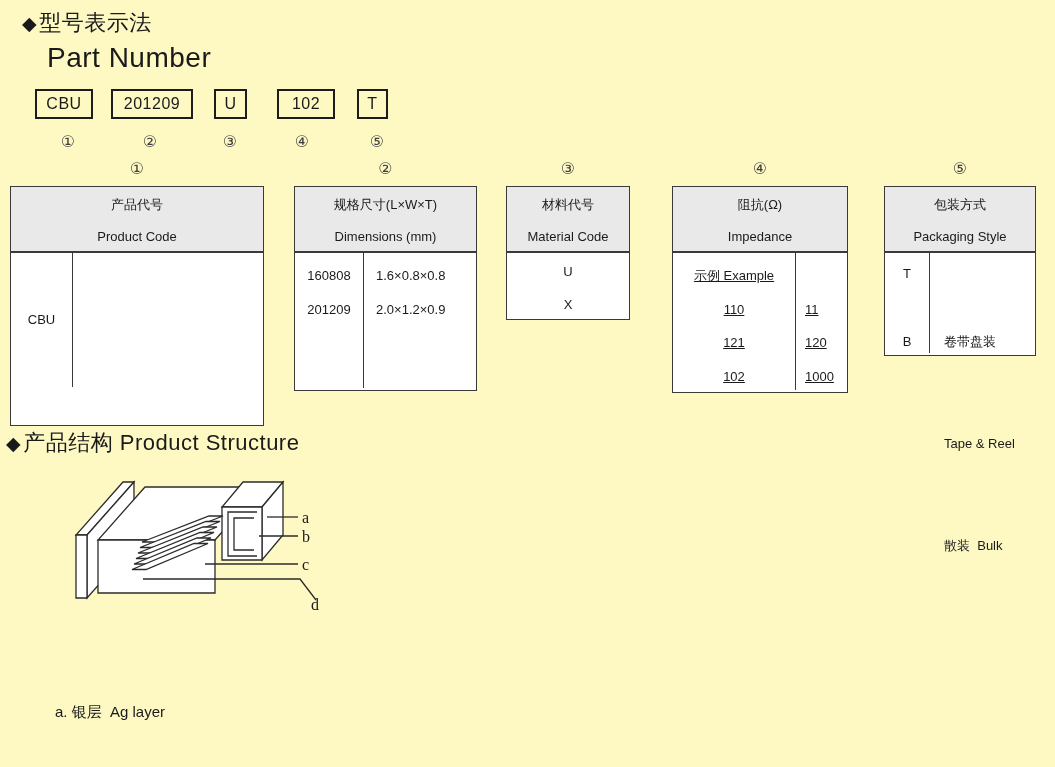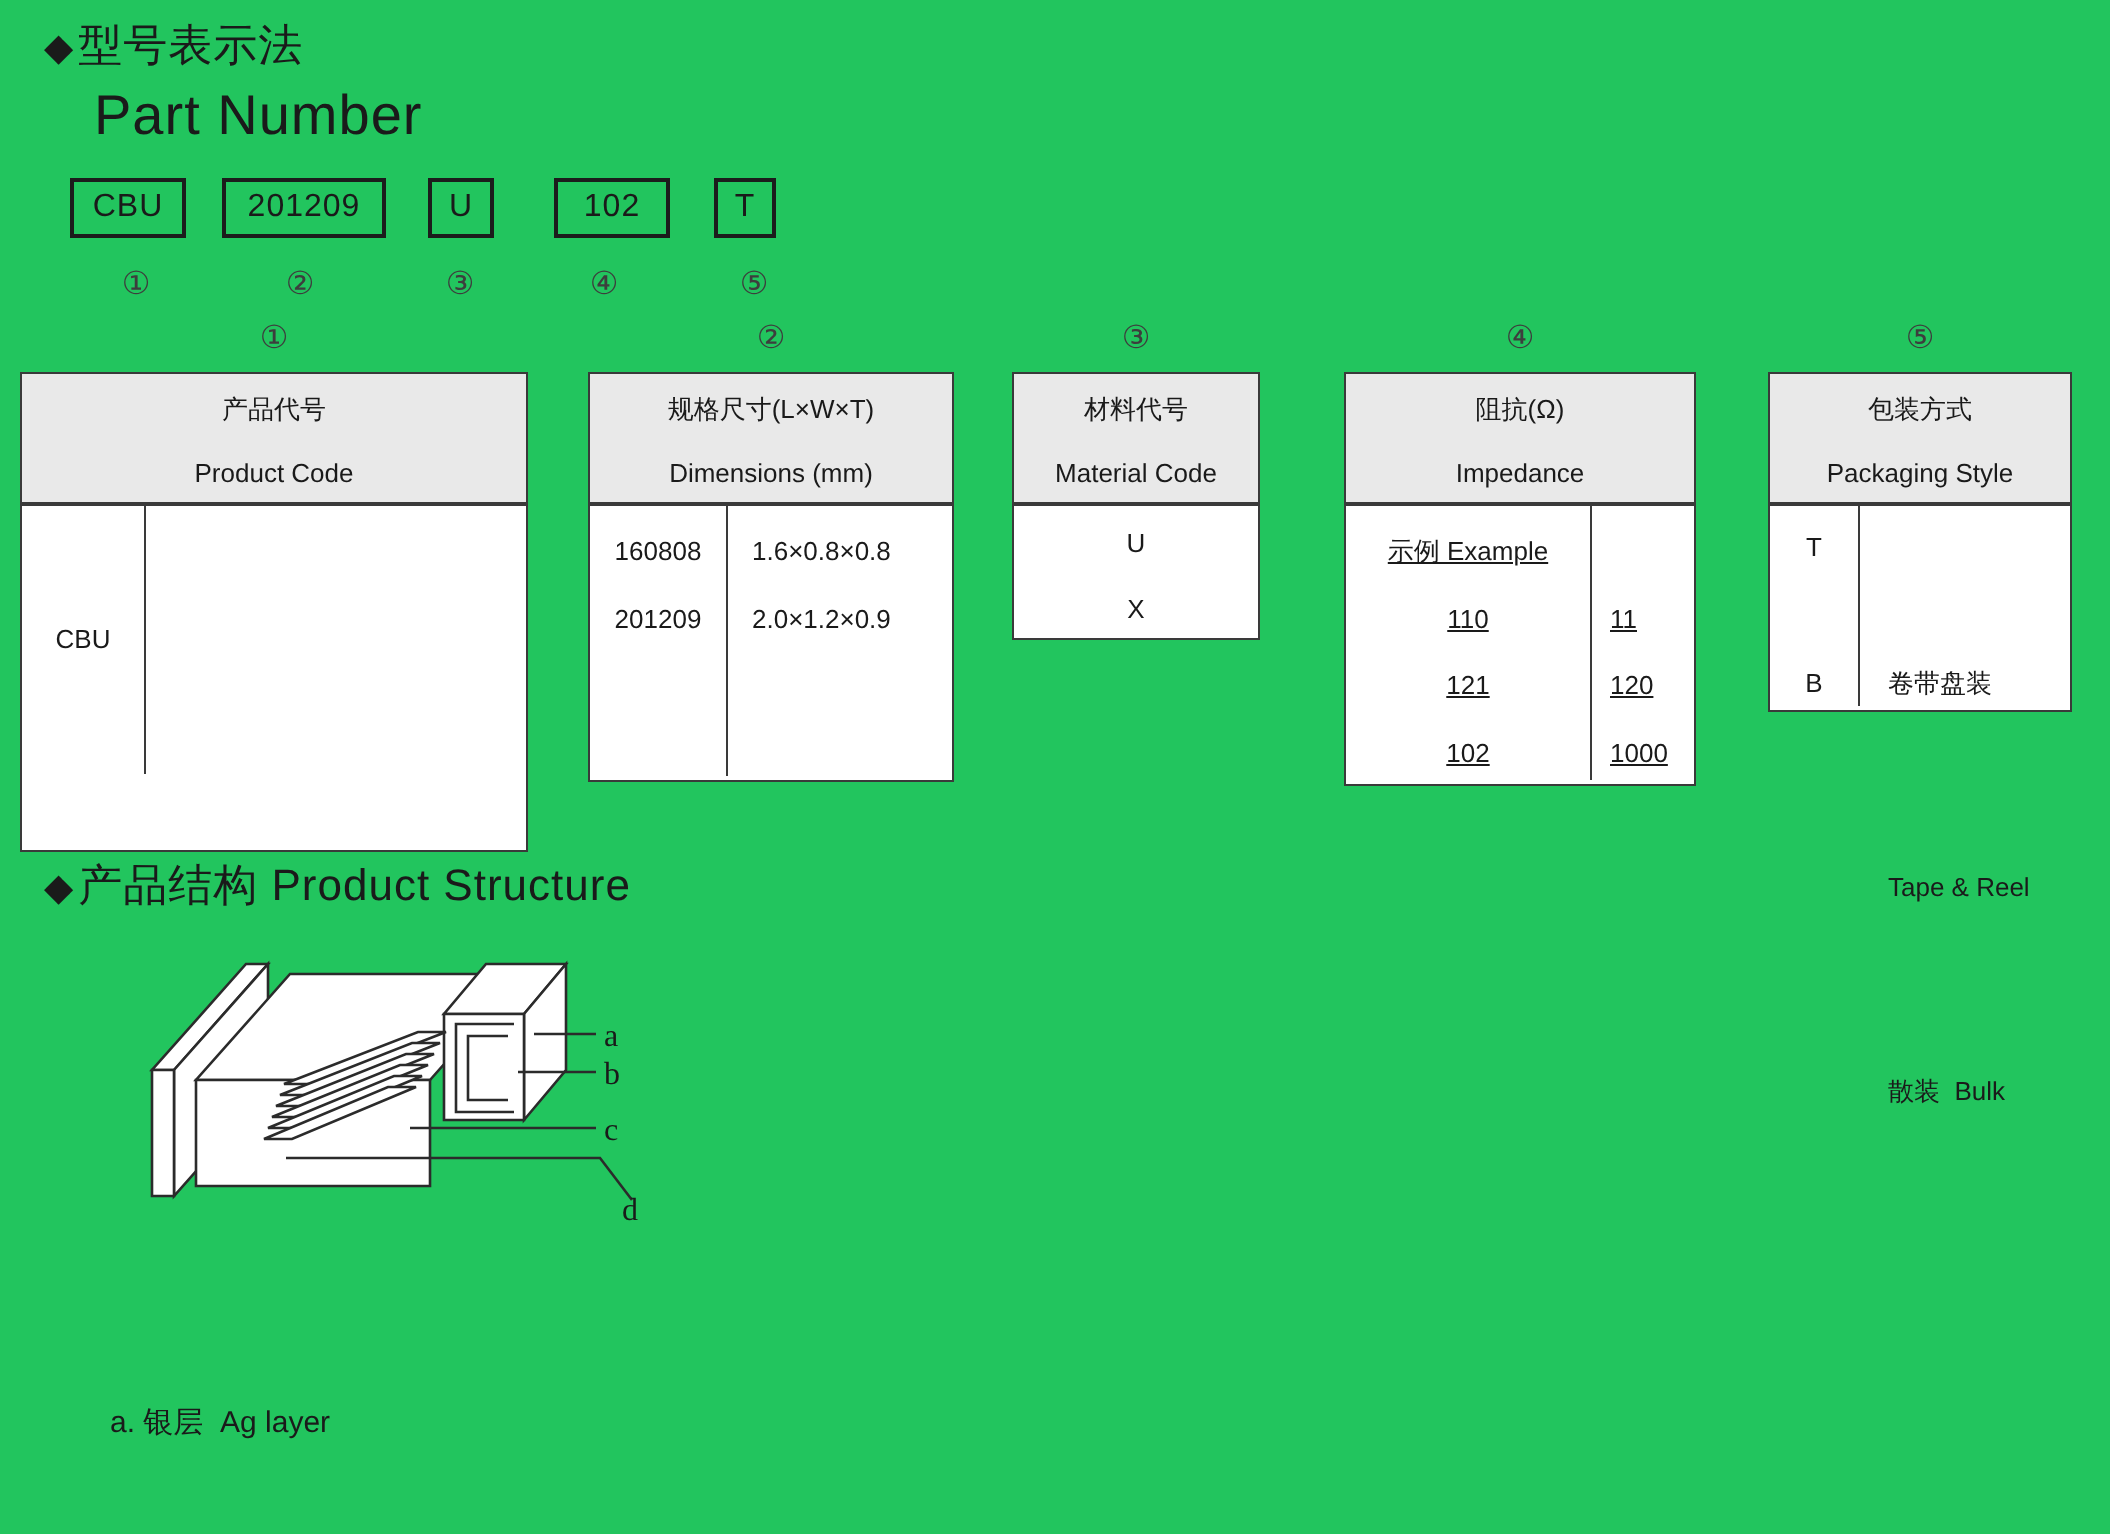--- a/index.html
+++ b/index.html
@@ -1,21 +1,21 @@
 <!DOCTYPE html>
 <html><head>
 <meta charset="utf-8">
 <style>
   * { margin: 0; padding: 0; box-sizing: border-box; }
   html,body { background: #ffffff; }
   .page {
     position: relative;
     width: 1055px;
     height: 767px;
-    background: #22c55e;
+    background: #fef9c3;
     font-family: "Liberation Sans", "DejaVu Sans", sans-serif;
     color: #1a1a1a;
     overflow: hidden;
   }
   .abs { position: absolute; }
 
   
   .sec-title { font-size: 22px; letter-spacing: 0.5px; white-space: pre; }
   .sec-title .diamond { font-size: 19px; margin-right: 2px; }
   .sub-title { font-size: 28px; letter-spacing: 0.5px; }
@@ -176,21 +176,21 @@
         </div>
         <div class="tbl-col pre" style="flex:1; padding-left:14px; padding-top:4px; line-height:34px;">
           <div>卷带盘装</div>
           <div>Tape &amp; Reel</div>
           <div>散装  Bulk</div>
         </div>
       </div>
     </div>
   </div>
 
-  <div class="abs sec-title" style="left:22px; top:428px;"><span class="diamond">◆</span><span>产品结构 Product Structure</span></div>
+  <div class="abs sec-title" style="left:6px; top:428px;"><span class="diamond">◆</span><span>产品结构 Product Structure</span></div>
 
   <svg class="abs" style="left:55px; top:474px;" width="290" height="145" viewBox="0 0 290 145">
     <g stroke="#2b2b2b" stroke-width="1.3" fill="#ffffff" stroke-linejoin="miter">
 
       <g>
         <polygon points="21,61 32,61 79,8 68,8"></polygon>
         <polygon points="32,61 79,8 79,71 32,124"></polygon>
         <polygon points="21,61 32,61 32,124 21,124"></polygon>
       </g>
 

